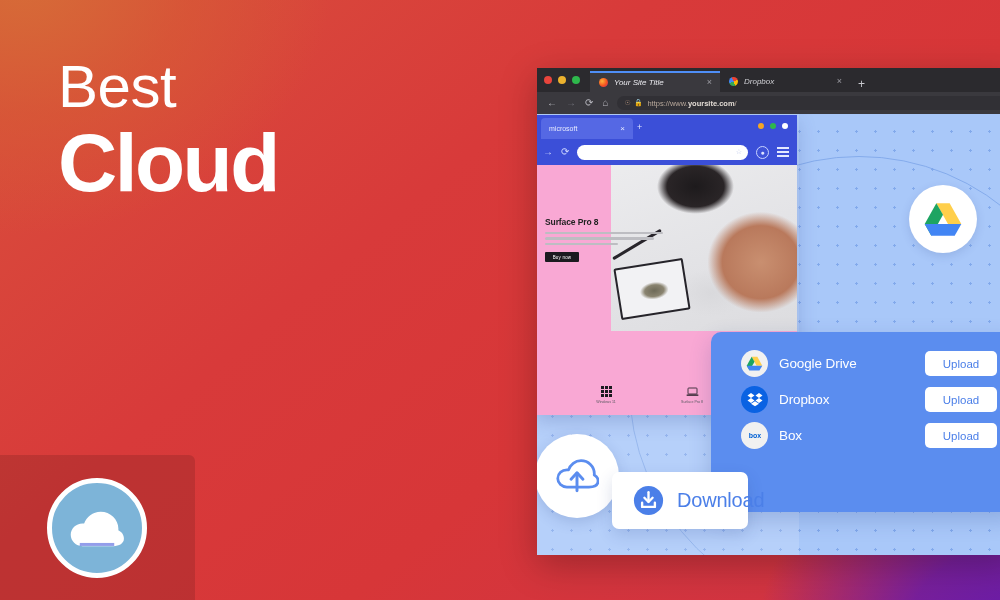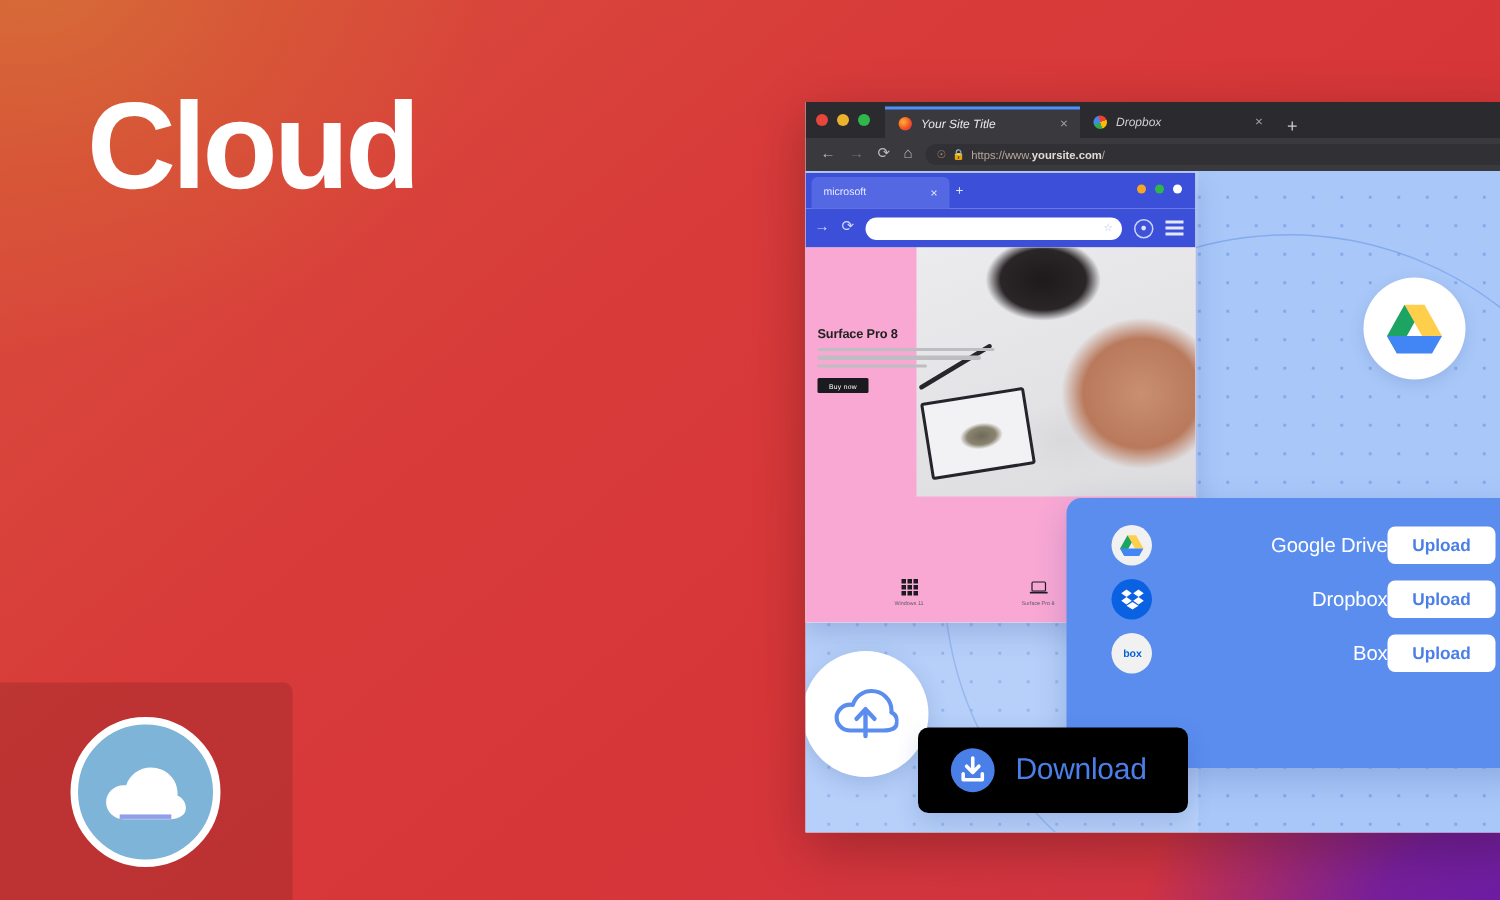--- a/index.html
+++ b/index.html
@@ -279,58 +279,58 @@
     padding: 18px 22px 0 30px;
     z-index: 5;
   }
   .save-title {
     color: #ffffff; font-size: 21px; font-weight: 400;
     letter-spacing: -0.2px; margin-bottom: 14px;
   }
   .svc-row {
     display: flex; align-items: center;
     margin-bottom: 9px;
-    text-align: right;
   }
   .svc-icon {
     width: 27px; height: 27px; border-radius: 50%;
     display: flex; align-items: center; justify-content: center;
     flex: 0 0 auto; margin-right: 11px;
   }
   .svc-icon.white { background: #f1f1f1; }
   .svc-icon.dbx { background: #0a62e3; }
   .svc-icon svg { display:block; }
   .svc-name { color: #ffffff; font-size: 13.5px; flex: 1; letter-spacing: -0.1px; }
   .upload-btn {
     width: 72px; height: 25px;
     background: #ffffff; border-radius: 5px;
-    color: #4b7fe8; font-size: 11.5px; font-weight: 700;
+    color: #4b7fe8; font-size: 11.5px; font-weight: 400;
     display: flex; align-items: center; justify-content: center;
     flex: 0 0 auto;
   }
 
   
   .download-btn {
-    position: absolute; left: 75px; bottom: 13px;
-    width: 180px; height: 57px;
-    background: #000000; border-radius: 7px;
+    position: absolute; left: 75px; bottom: 26px;
+    width: 136px; height: 57px;
+    background: #ffffff; border-radius: 7px;
     box-shadow: 0 6px 16px rgba(30,55,130,0.16);
     display: flex; align-items: center; gap: 13px;
     padding-left: 21px;
     z-index: 6;
   }
   .dl-icon { width: 31px; height: 31px; flex: 0 0 auto; }
   .dl-label { color: #4b7fe8; font-size: 20px; letter-spacing: -0.2px; }
 </style>
 </head>
 <body>
 
 <div class="canvas">
 
   <div class="headline">
+    <div class="l1">Best</div>
     <div class="l2">Cloud</div>
   </div>
 
   <div class="logo-badge">
     <div class="logo-ring">
       <span>
         <svg viewBox="0 0 64 44" aria-hidden="true">
           <path d="M50 42H16C8.8 42 3 36.4 3 29.5S8.8 17 16 17c.6 0 1.2 0 1.8.1C20.2 9.6 27.4 4 36 4c10.8 0 19.6 8.4 19.6 18.8 0 .6 0 1.2-.1 1.8 3.7 1.6 6.2 5.2 6.2 9.3C61.7 39 56.5 42 50 42z" fill="#ffffff"></path>
           <rect x="13" y="38.5" width="38" height="3.3" fill="#3b4fd8" opacity="0.55"></rect>
         </svg>

